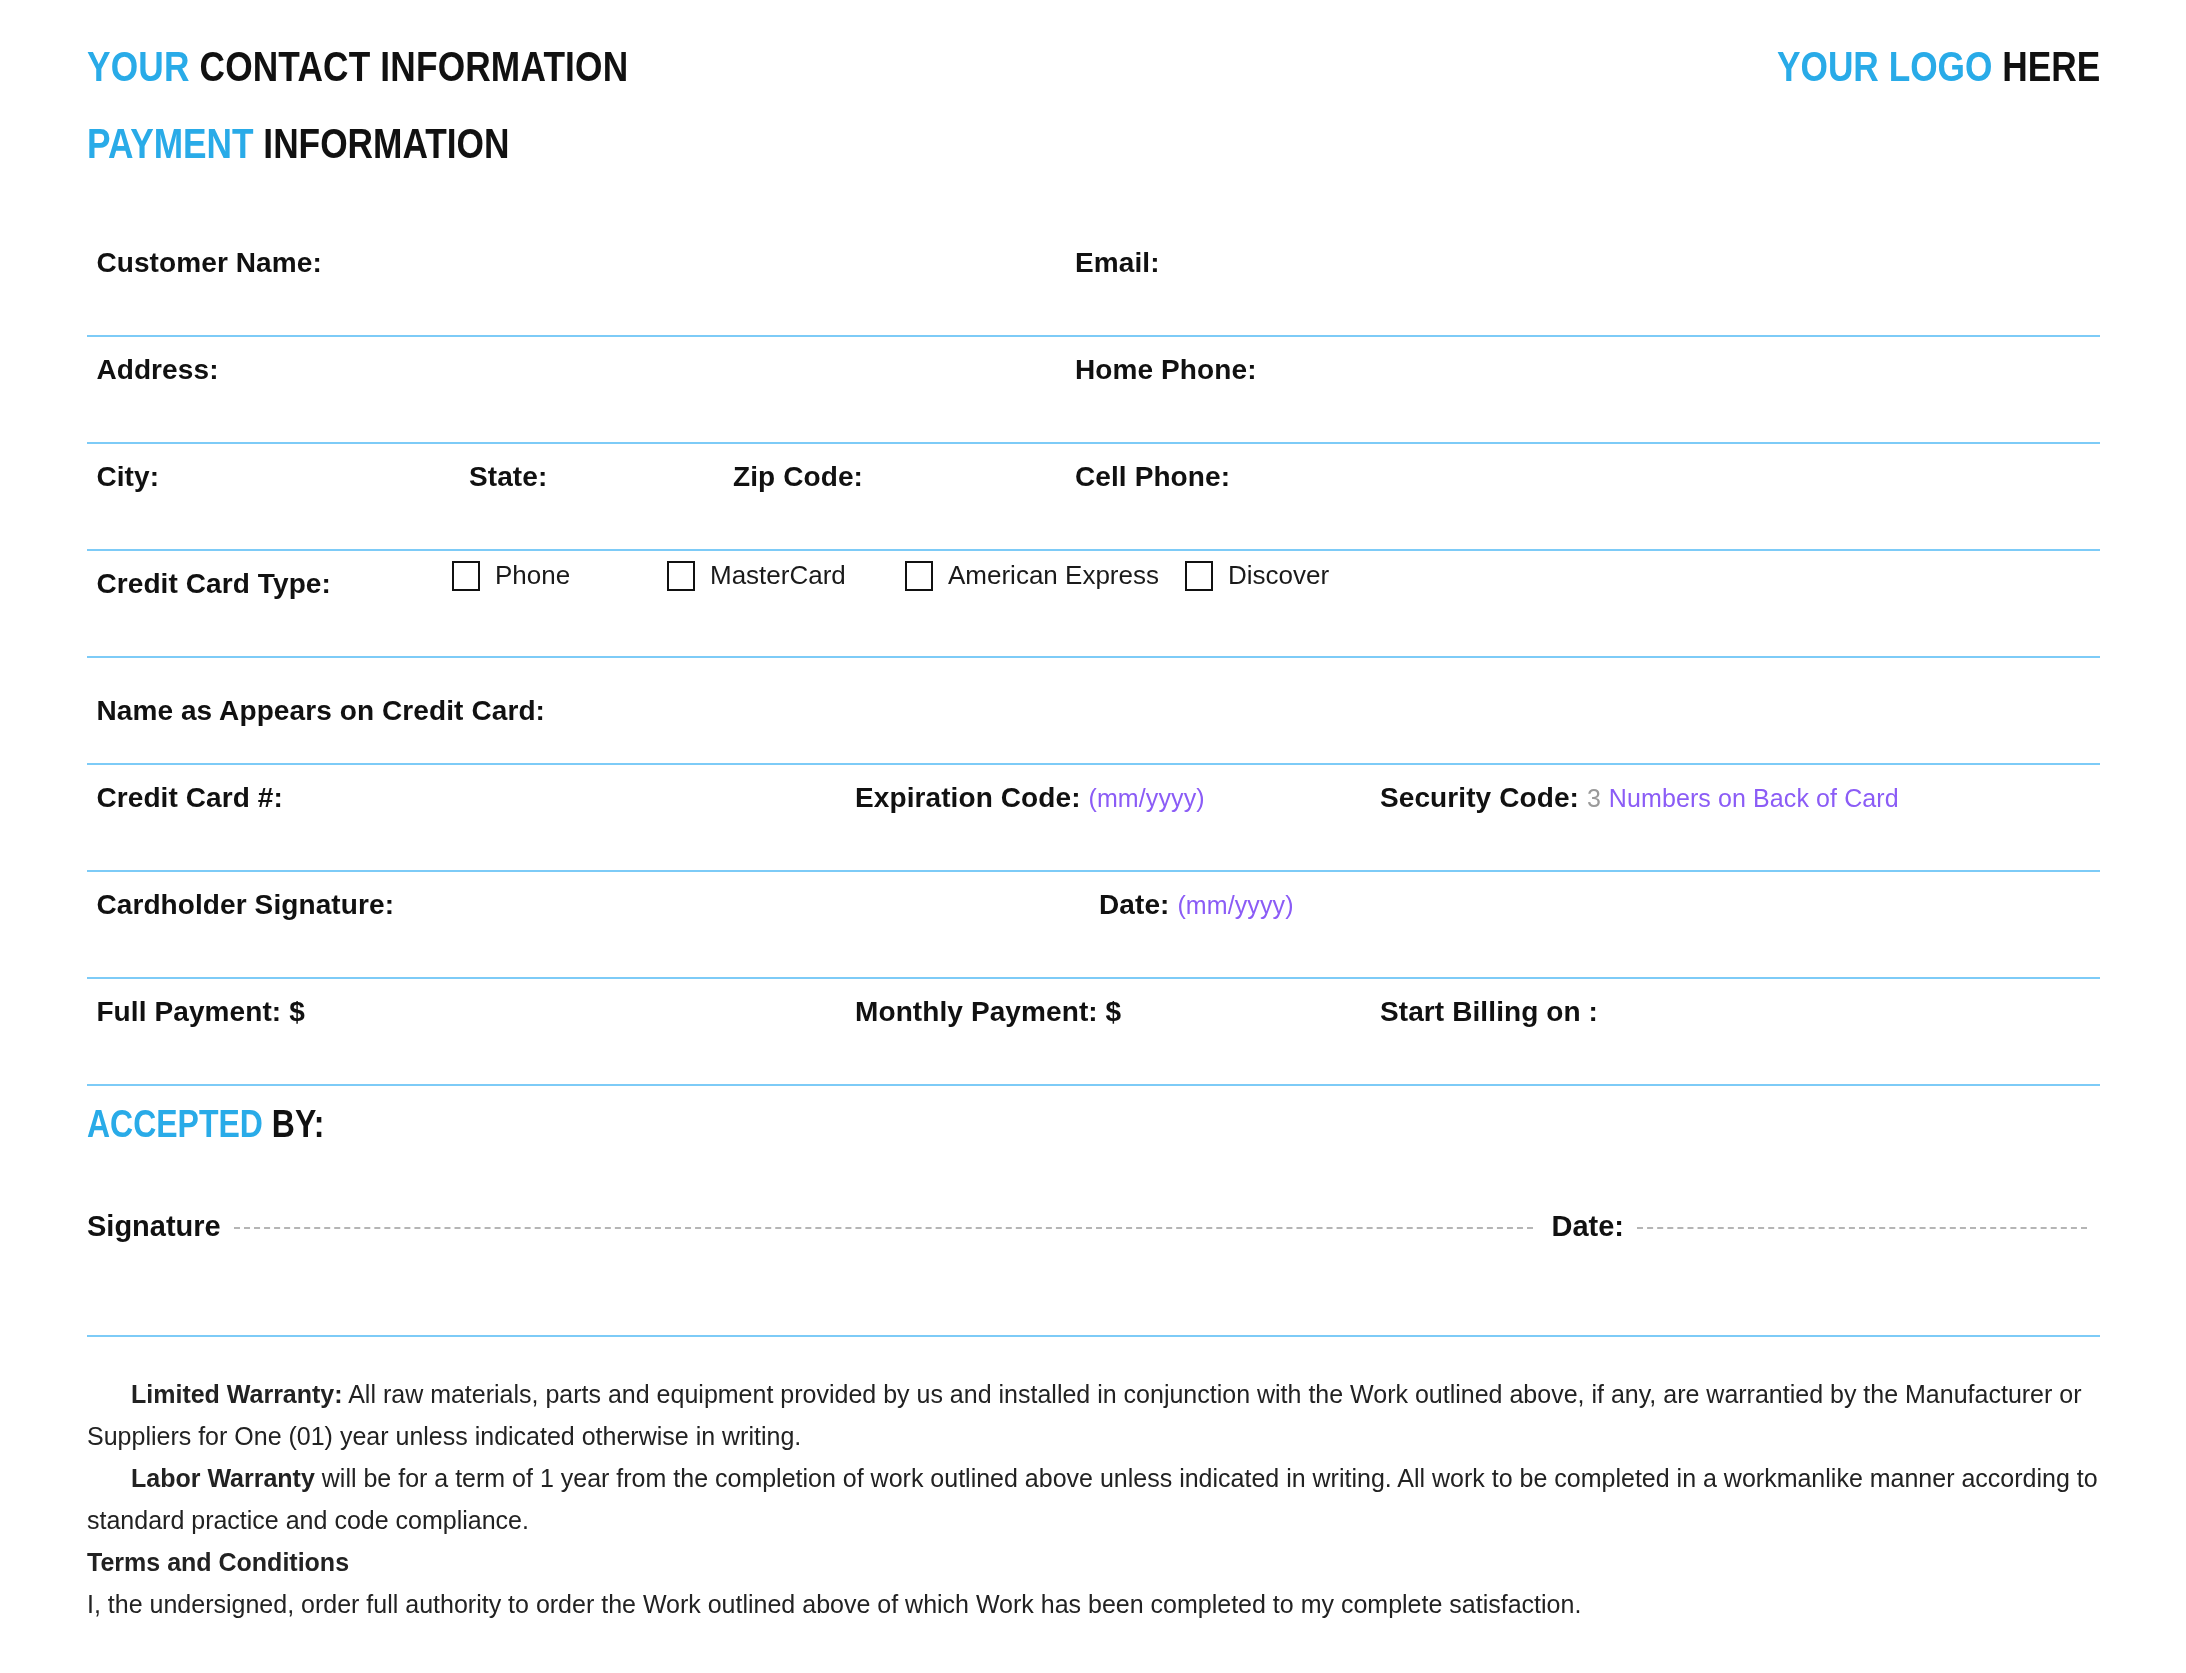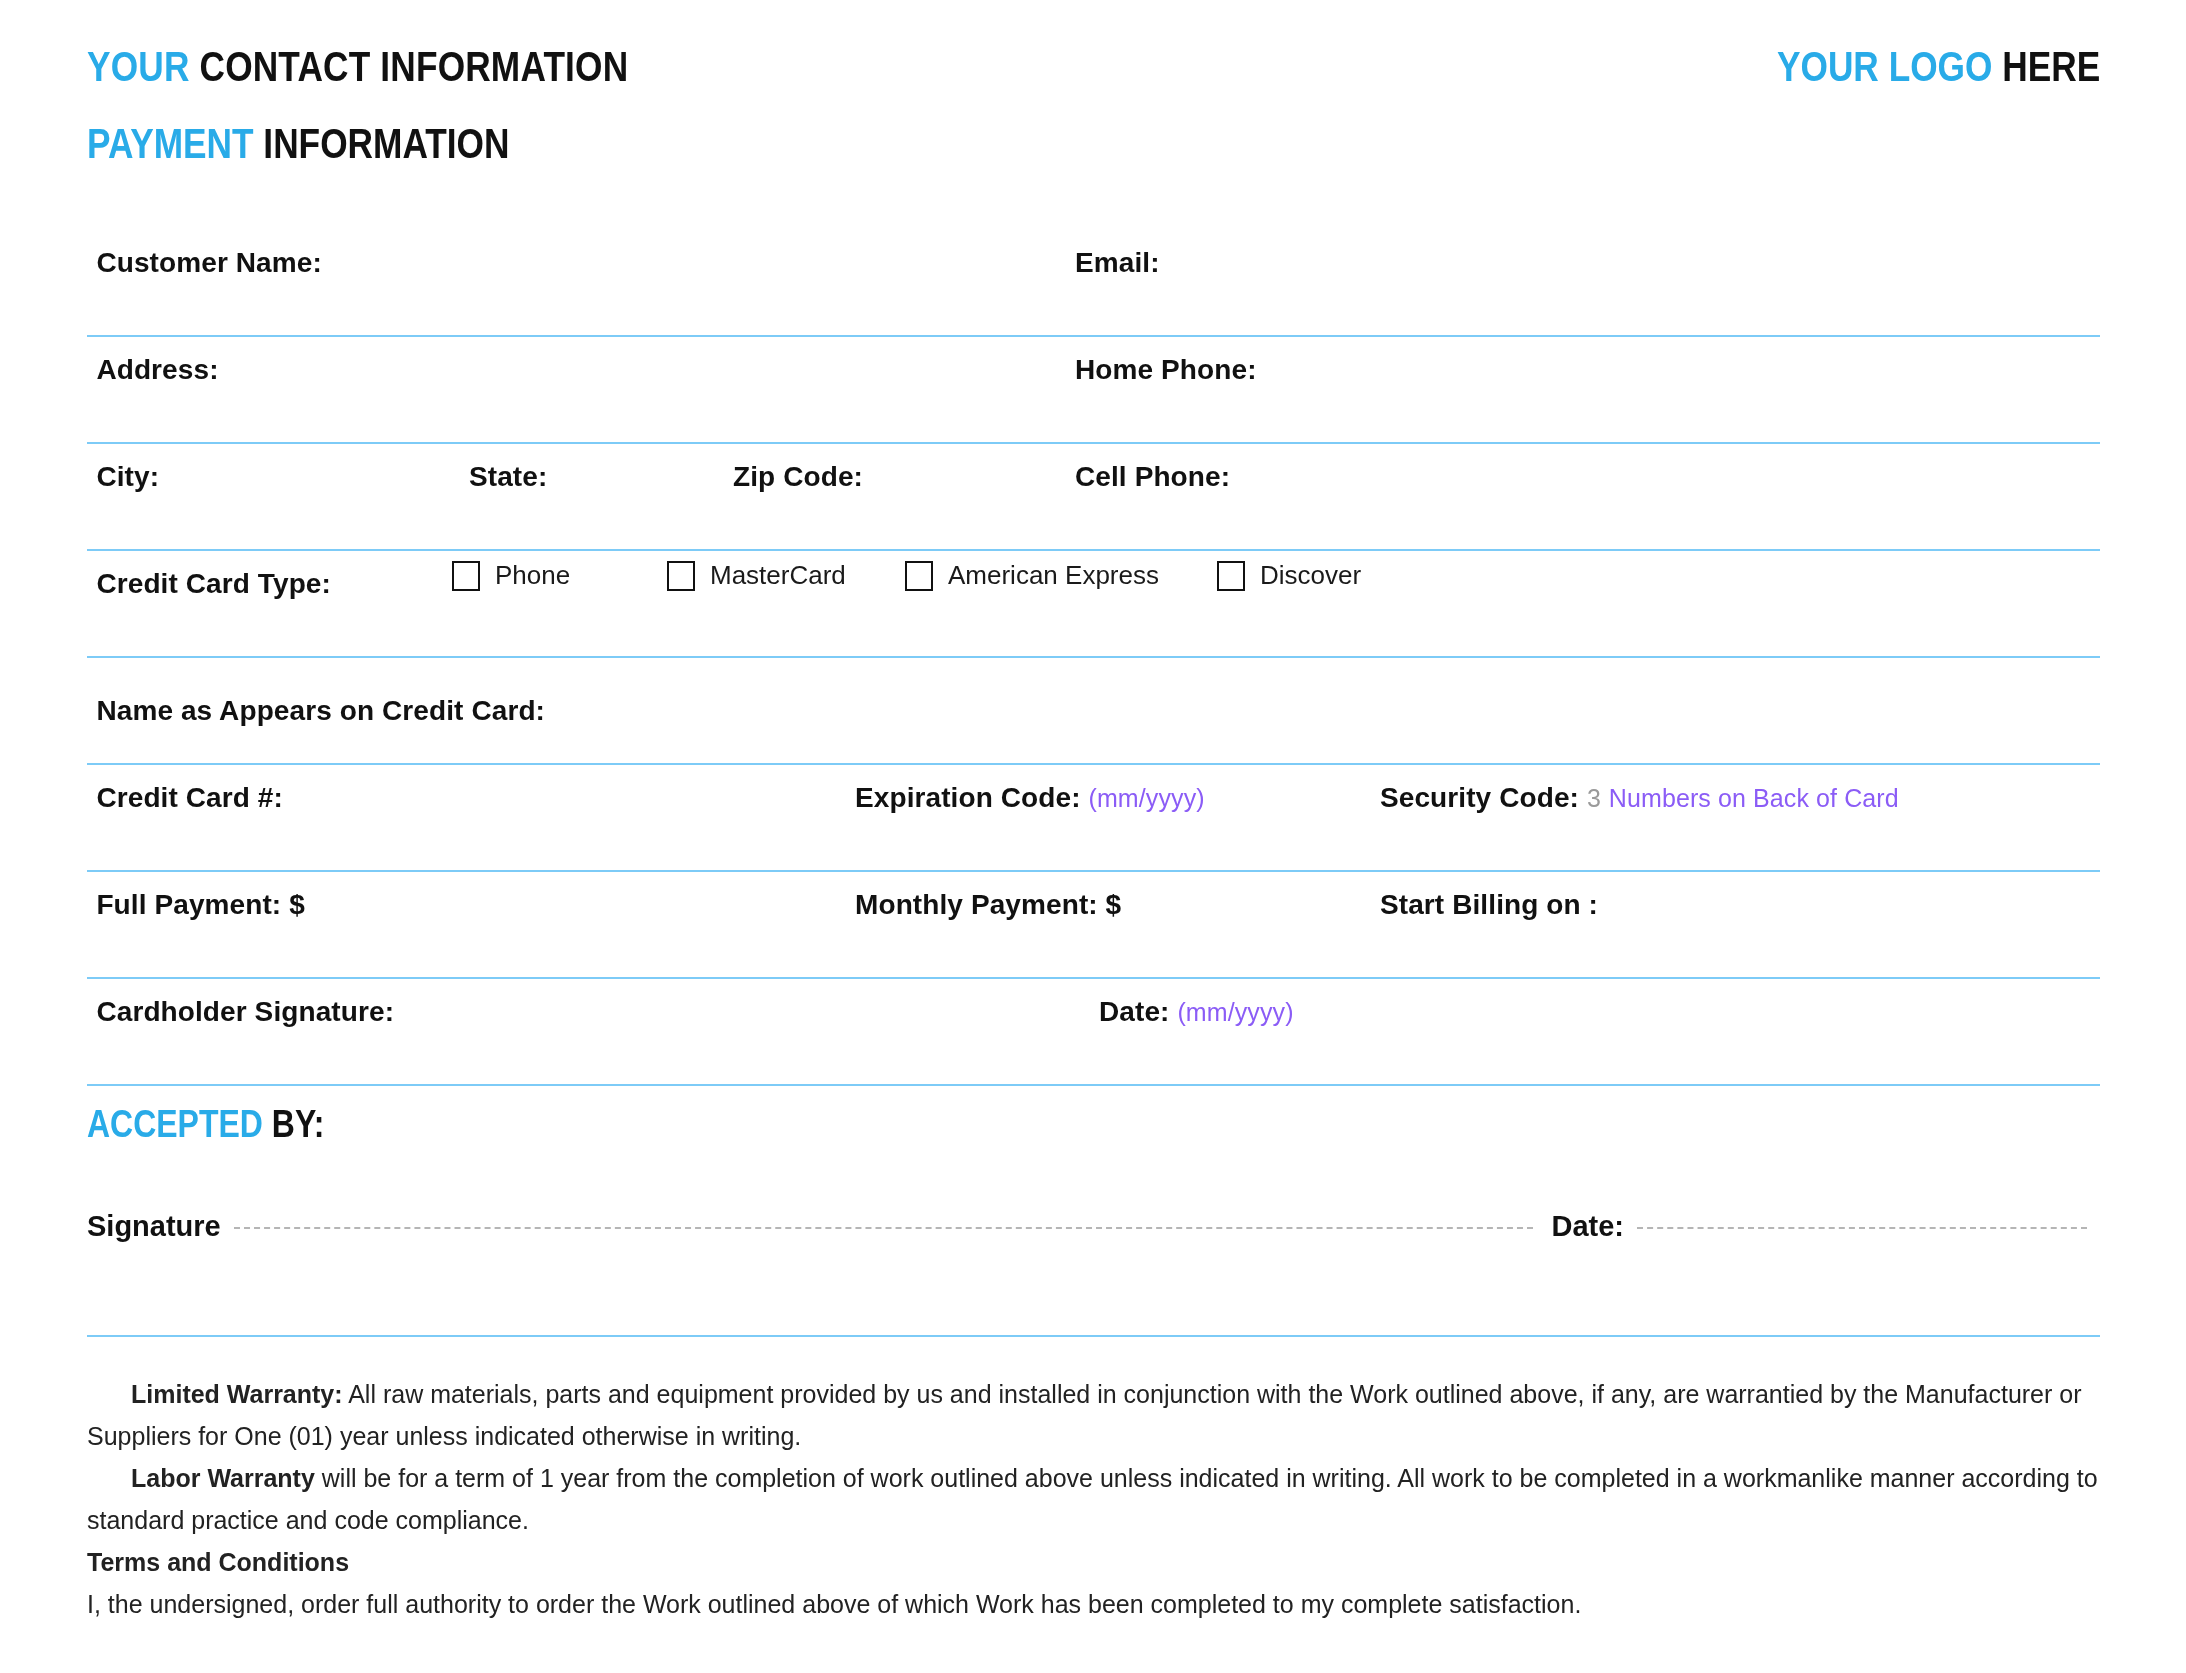--- a/index.html
+++ b/index.html
@@ -234,21 +234,21 @@
       <div class="fld" style="left:9.4px;">Credit Card Type:</div>
       <div class="cbgroup" style="left:365px;">
         <div class="cbitem" style="width:215px;">
           <span class="cbox"></span>
           <span class="cblabel">Phone</span>
         </div>
         <div class="cbitem" style="width:238px;">
           <span class="cbox"></span>
           <span class="cblabel">MasterCard</span>
         </div>
-        <div class="cbitem" style="width:312px;">
+        <div class="cbitem" style="width:280px;">
           <span class="cbox"></span>
           <span class="cblabel">American Express</span>
         </div>
         <div class="cbitem">
           <span class="cbox"></span>
           <span class="cblabel">Discover</span>
         </div>
       </div>
     </div>
 
@@ -256,28 +256,28 @@
       <div class="fld" style="left:9.4px;margin-top:20px;">Name as Appears on Credit Card:</div>
     </div>
 
     <div class="frow">
       <div class="fld" style="left:9.4px;">Credit Card #:</div>
       <div class="fld" style="left:768px;"><span>Expiration Code:</span> <span class="hint">(mm/yyyy)</span></div>
       <div class="fld" style="left:1293px;"><span>Security Code:</span> <span class="hint-num">3</span> <span class="hint">Numbers on Back of Card</span></div>
     </div>
 
     <div class="frow">
+      <div class="fld" style="left:9.4px;">Cardholder Signature:</div>
+      <div class="fld" style="left:1012px;"><span>Date:</span> <span class="hint">(mm/yyyy)</span></div>
+    </div>
+
+    <div class="frow">
       <div class="fld" style="left:9.4px;">Full Payment: $</div>
       <div class="fld" style="left:768px;">Monthly Payment: $</div>
       <div class="fld" style="left:1293px;">Start Billing on :</div>
-    </div>
-
-    <div class="frow">
-      <div class="fld" style="left:9.4px;">Cardholder Signature:</div>
-      <div class="fld" style="left:1012px;"><span>Date:</span> <span class="hint">(mm/yyyy)</span></div>
     </div>
 
   </div>
 
   <div class="accepted-title"><span class="accent">ACCEPTED</span> <span class="dark">BY:</span></div>
 
   <div class="sig-row">
     <span class="sig-label">Signature</span>
     <span class="dash-line"></span>
     <span class="date-label">Date:</span>

